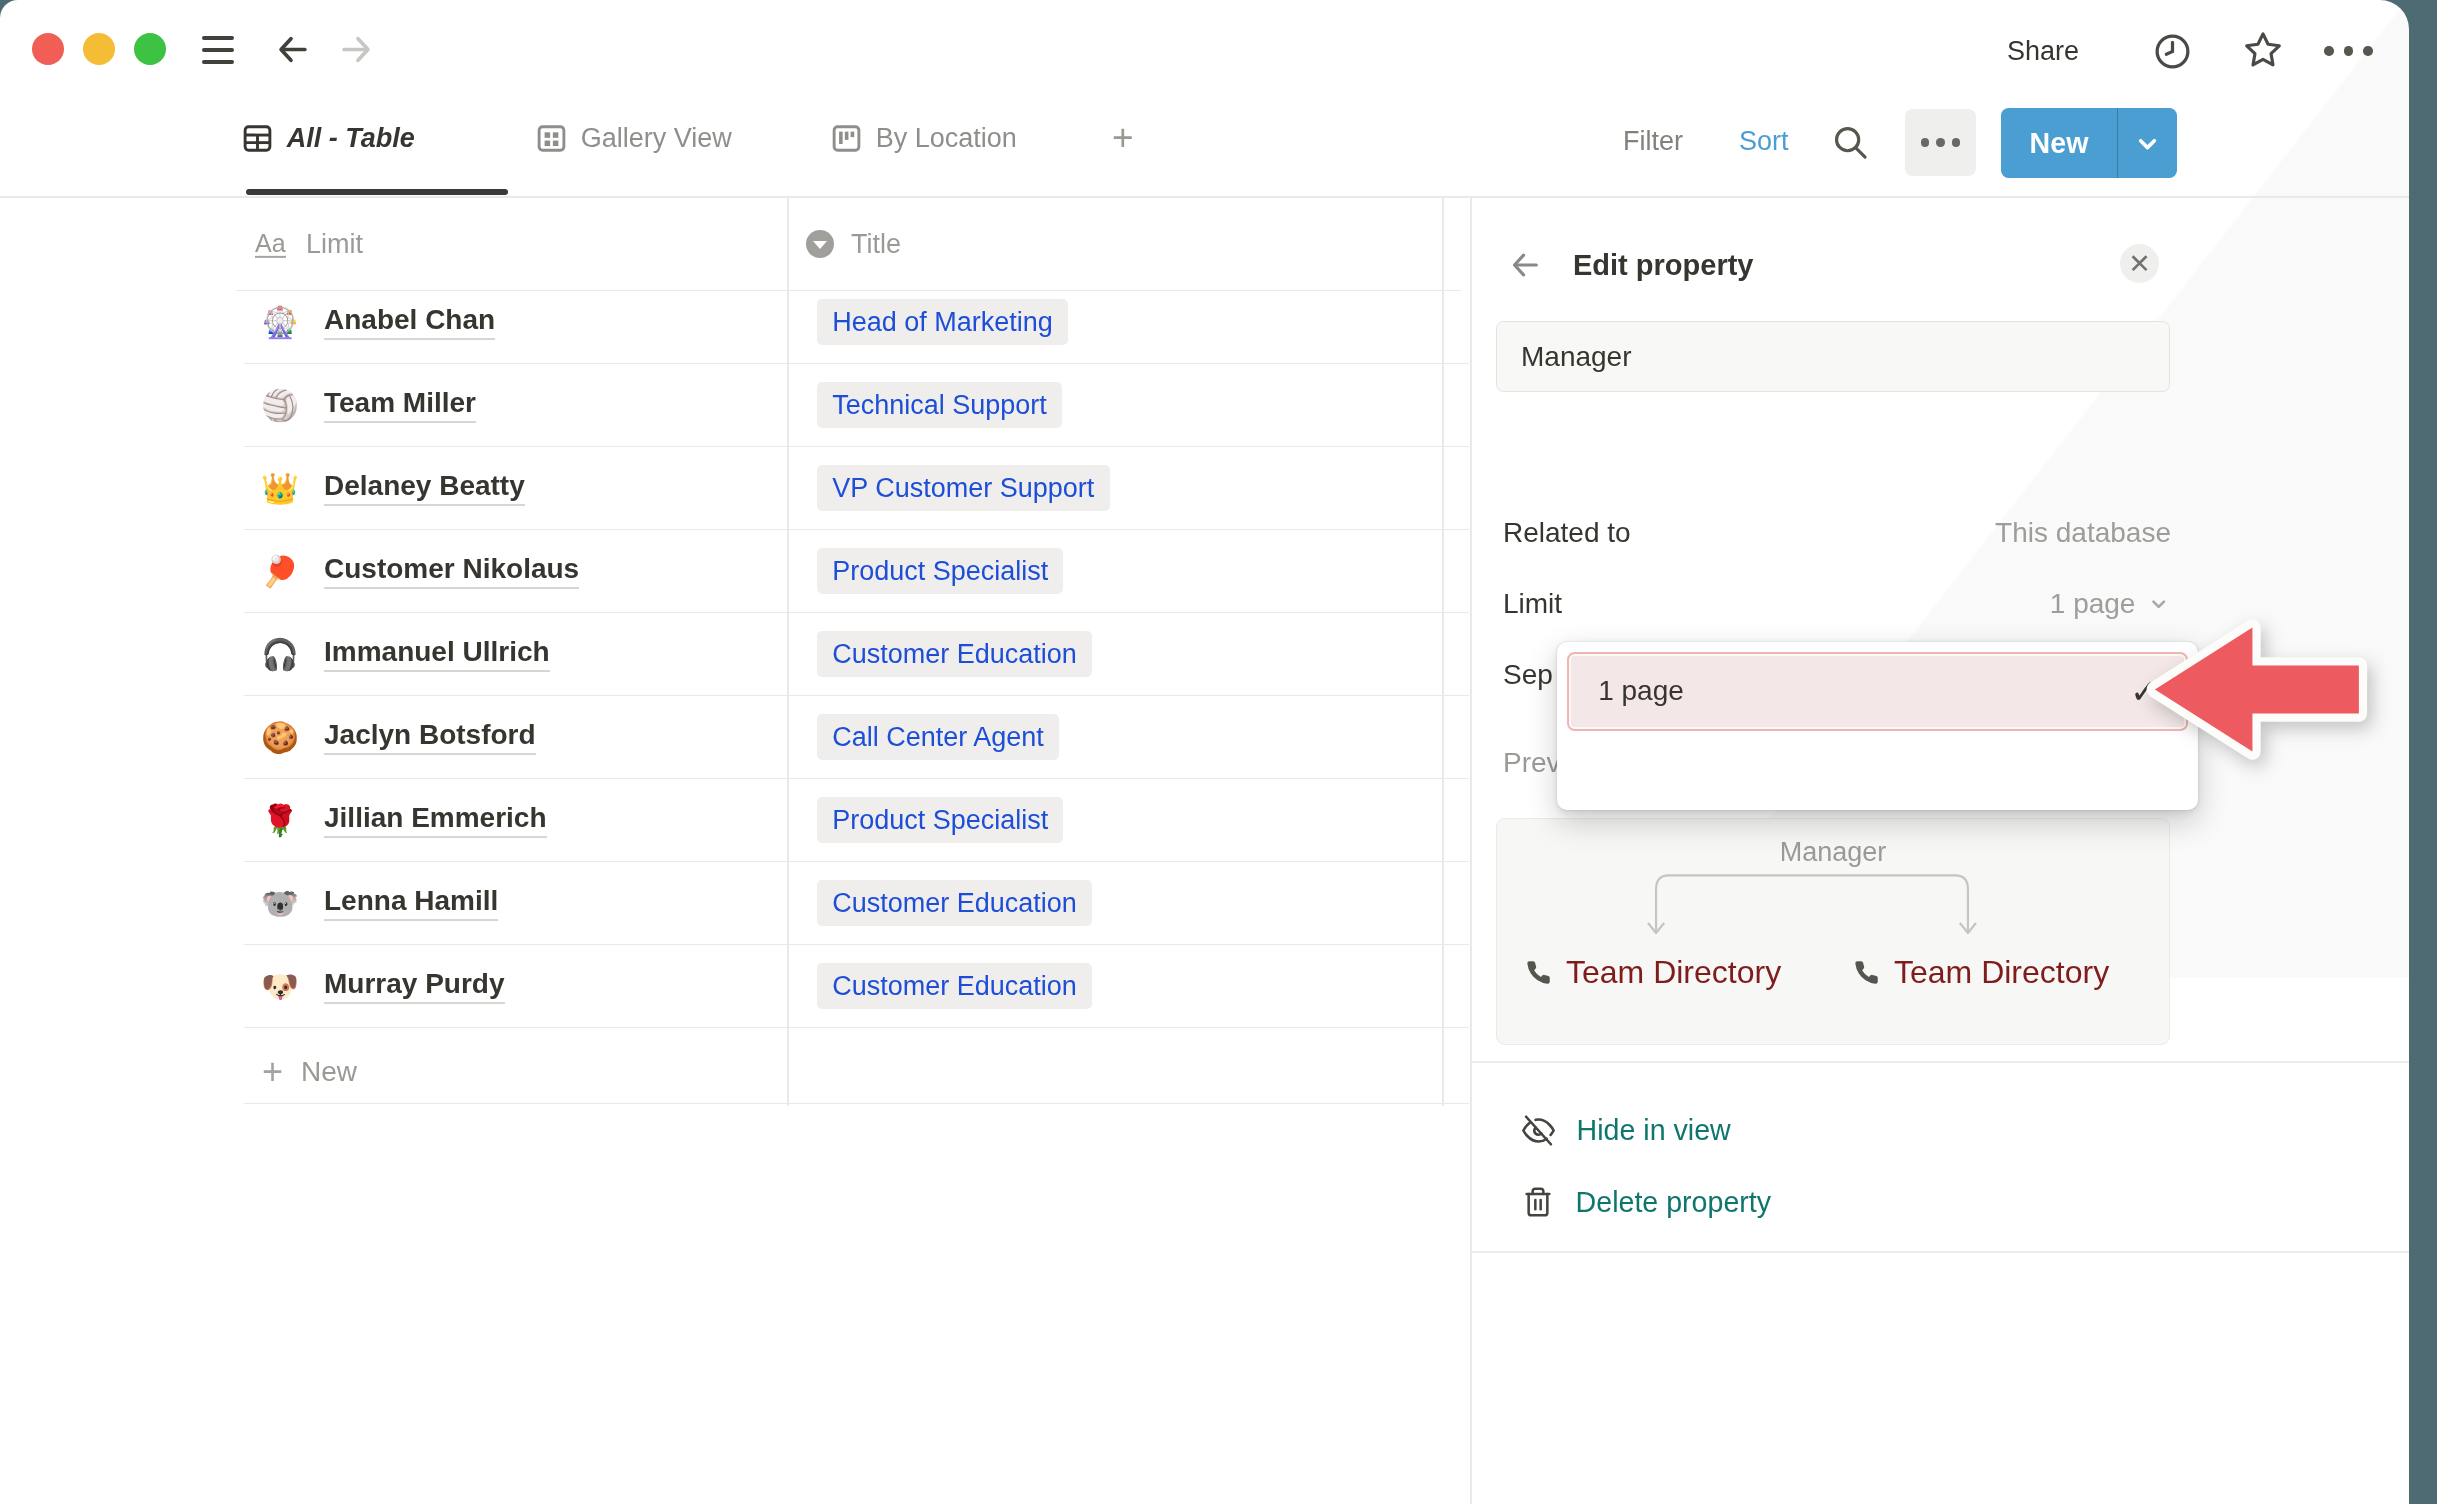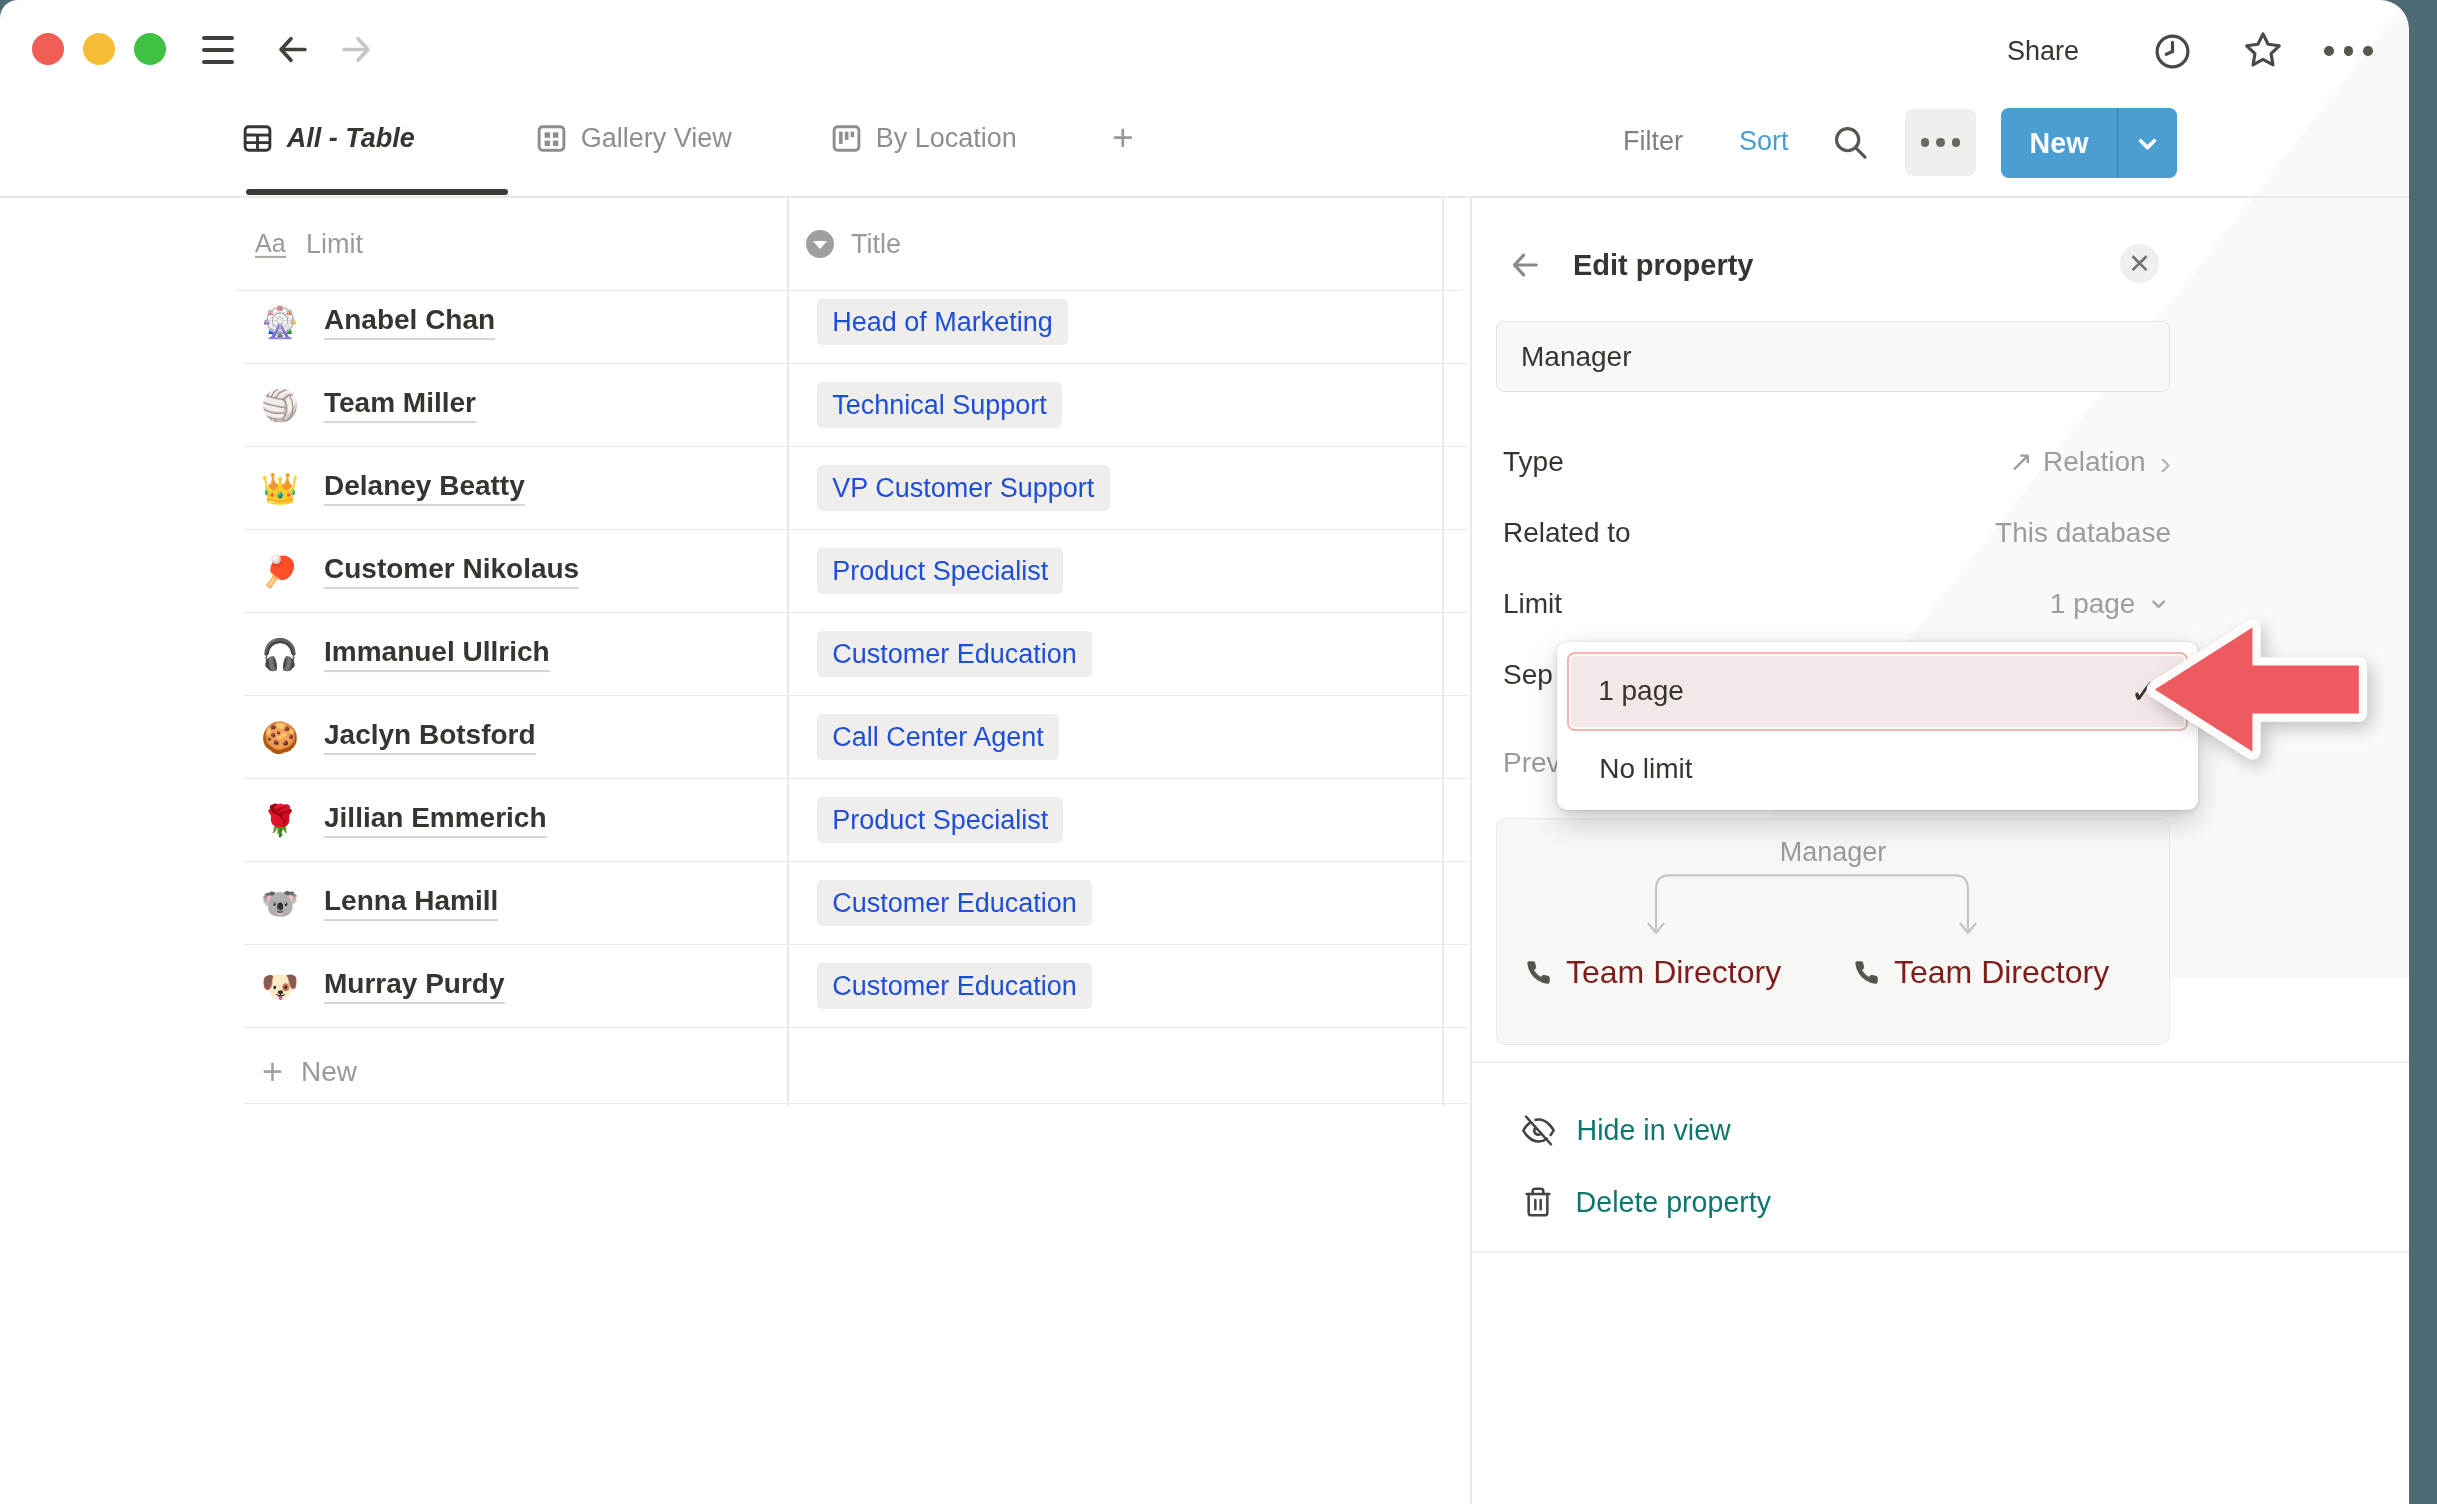--- a/index.html
+++ b/index.html
@@ -307,28 +307,20 @@
     <svg viewBox="0 0 24 24" width="34" height="34" fill="none" stroke="#8a8985" stroke-width="2.2" stroke-linecap="round" stroke-linejoin="round">
         <line x1="20" y1="12" x2="5" y2="12"></line>
         <polyline points="11 5 4.6 12 11 19"></polyline>
       </svg>
   </div>
   <span class="panel-title">Edit property</span>
   <div class="panel-close">✕</div>
 
   <div class="panel-input">Manager</div>
 
-  <div class="prop-row row-type">
-    <span class="plabel">Type</span>
-    <span class="pvalue">
-      <span class="arrow-ur">↗</span>
-      <span>Relation</span>
-      <span class="chev-r">›</span>
-    </span>
-  </div>
   <div class="prop-row row-related">
     <span class="plabel">Related to</span>
     <span class="pvalue">
       <span>This database</span>
     </span>
   </div>
   <div class="prop-row row-limit">
     <span class="plabel">Limit</span>
     <span class="pvalue">
       <span>1 page</span>
@@ -338,24 +330,20 @@
     </span>
   </div>
 
   <span class="clip-label clip-sep">Sep</span>
   <span class="clip-label clip-prev">Prev</span>
 
   <div class="dropdown" id="limit-dropdown">
       <div class="dd-opt dd-opt1 selected">
     <span class="olabel">1 page</span>
     <span class="dd-check">✓</span>
-  </div>
-      <div class="dd-opt dd-opt2">
-    <span class="olabel">No limit</span>
-
   </div>
     </div>
 
   <div class="anno-arrow">
     <svg viewBox="0 0 176 128" width="223" height="163">
       <polygon points="7,64 84,15 84,45 168,45 168,83 84,83 84,113" fill="#ed5a5f" stroke="#fcfcfa" stroke-width="13" stroke-linejoin="round" paint-order="stroke"></polygon>
     </svg>
   </div>
 
   <div class="preview">

